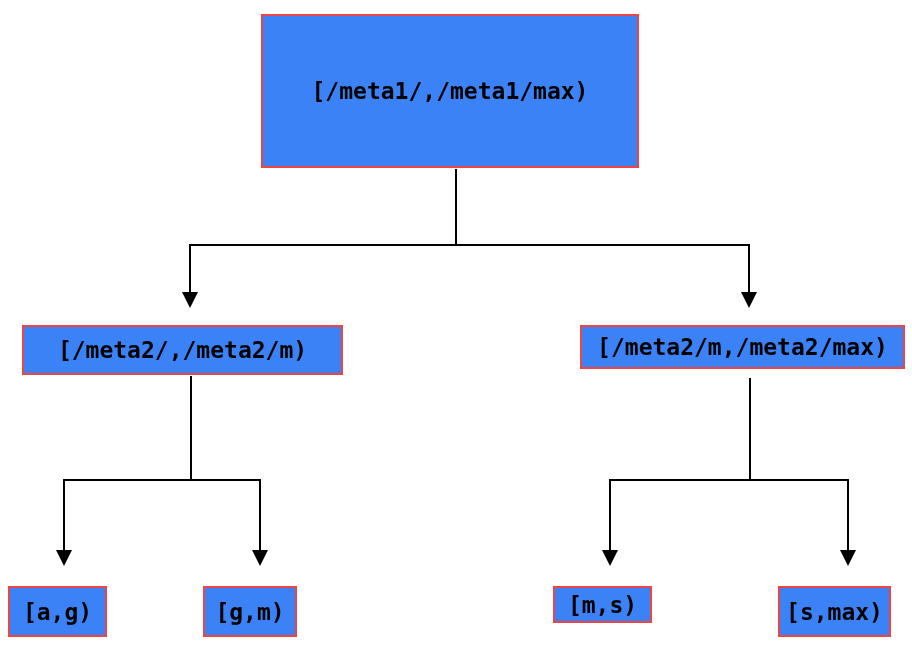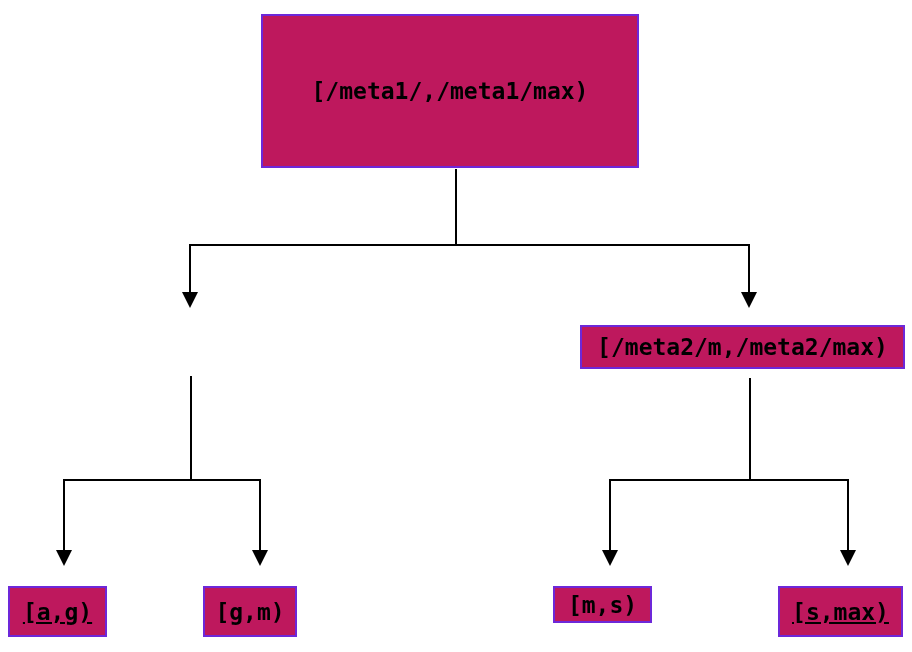--- a/index.html
+++ b/index.html
@@ -19,38 +19,38 @@
     position: absolute;
     left: 0;
     top: 0;
     width: 912px;
     height: 652px;
     pointer-events: none;
   }
   .node {
     position: absolute;
     box-sizing: border-box;
-    border: 2px solid #6d28d9;
-    background: #be185d;
+    border: 2px solid #ef4444;
+    background: #3b82f6;
     color: #000000;
     display: flex;
     align-items: center;
     justify-content: center;
     font-size: 23px;
     font-weight: bold;
     white-space: nowrap;
     letter-spacing: 0;
   }
   .node-root      { left: 261px; top: 14px;  width: 378px; height: 154px; }
   .node-left-mid  { left: 22px;  top: 325px; width: 321px; height: 50px;  }
   .node-right-mid { left: 580px; top: 325px; width: 325px; height: 44px;  }
-  .node-leaf-ag   { left: 8px;   top: 586px; width: 99px;  height: 51px; text-decoration: underline;  }
+  .node-leaf-ag   { left: 8px;   top: 586px; width: 99px;  height: 51px;  }
   .node-leaf-gm   { left: 203px; top: 586px; width: 94px;  height: 51px;  }
   .node-leaf-ms   { left: 553px; top: 586px; width: 99px;  height: 37px;  }
-  .node-leaf-smax { left: 778px; top: 586px; width: 125px; height: 51px; text-decoration: underline;  }
+  .node-leaf-smax { left: 778px; top: 586px; width: 113px; height: 51px;  }
 </style>
 </head>
 <body>
 
 <div class="canvas">
 
   <svg class="edges-layer" width="912" height="652" viewBox="0 0 912 652" xmlns="http://www.w3.org/2000/svg">
     <g fill="none" stroke="#000000" stroke-width="2">
 
       <polyline points="456,169 456,245 190,245 190,292" stroke="#000000"></polyline>
@@ -70,20 +70,21 @@
       <polygon points="741,292 757,292 749,308" fill="#000000"></polygon>
       <polygon points="56,550 72,550 64,566" fill="#000000"></polygon>
       <polygon points="252,550 268,550 260,566" fill="#000000"></polygon>
       <polygon points="602,550 618,550 610,566" fill="#000000"></polygon>
       <polygon points="840,550 856,550 848,566" fill="#000000"></polygon>
     </g>
   </svg>
 
   <div class="node node-root">[/meta1/,/meta1/max)</div>
 
+  <div class="node node-left-mid">[/meta2/,/meta2/m)</div>
 
   <div class="node node-right-mid">[/meta2/m,/meta2/max)</div>
 
   <div class="node node-leaf-ag">[a,g)</div>
 
   <div class="node node-leaf-gm">[g,m)</div>
 
   <div class="node node-leaf-ms">[m,s)</div>
 
   <div class="node node-leaf-smax">[s,max)</div>

